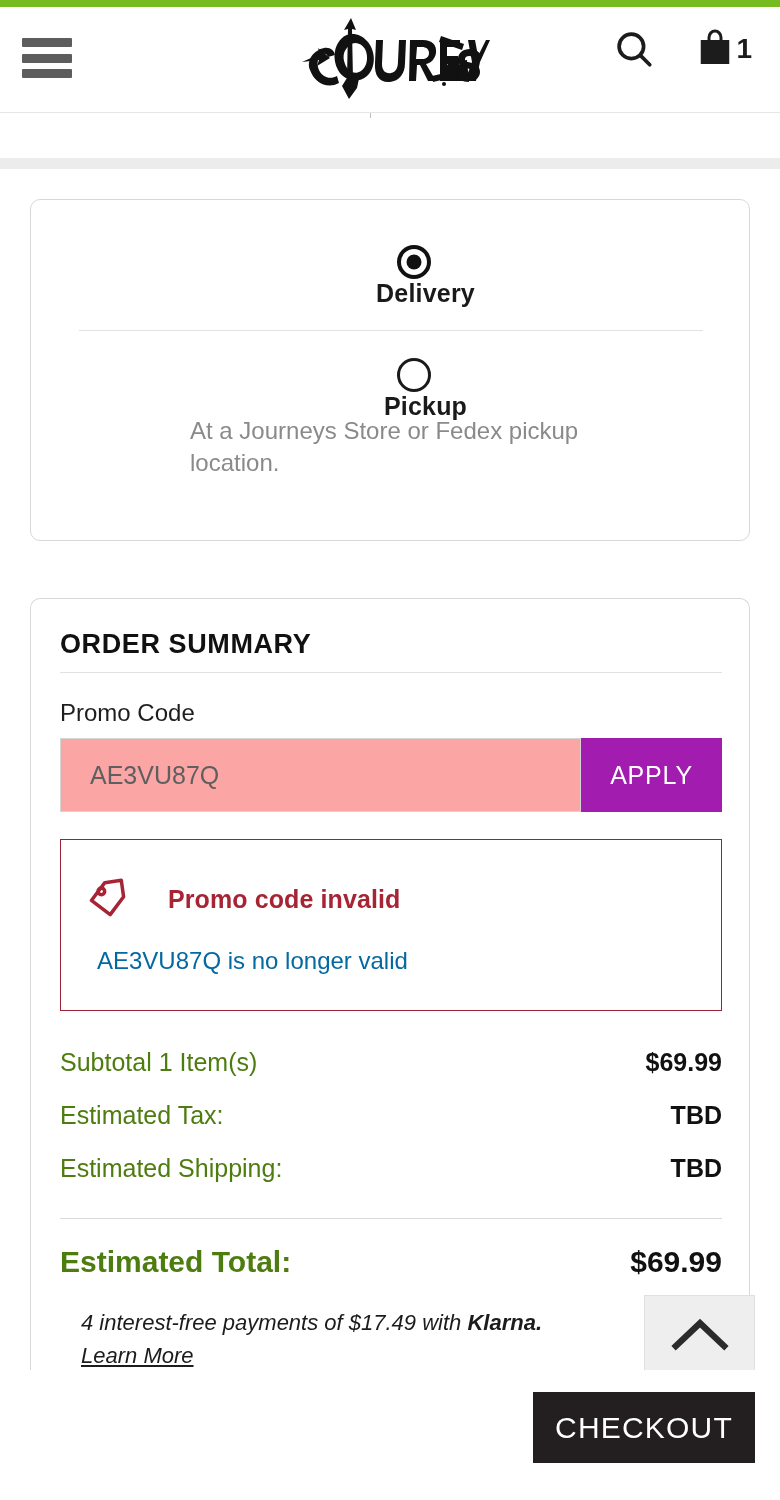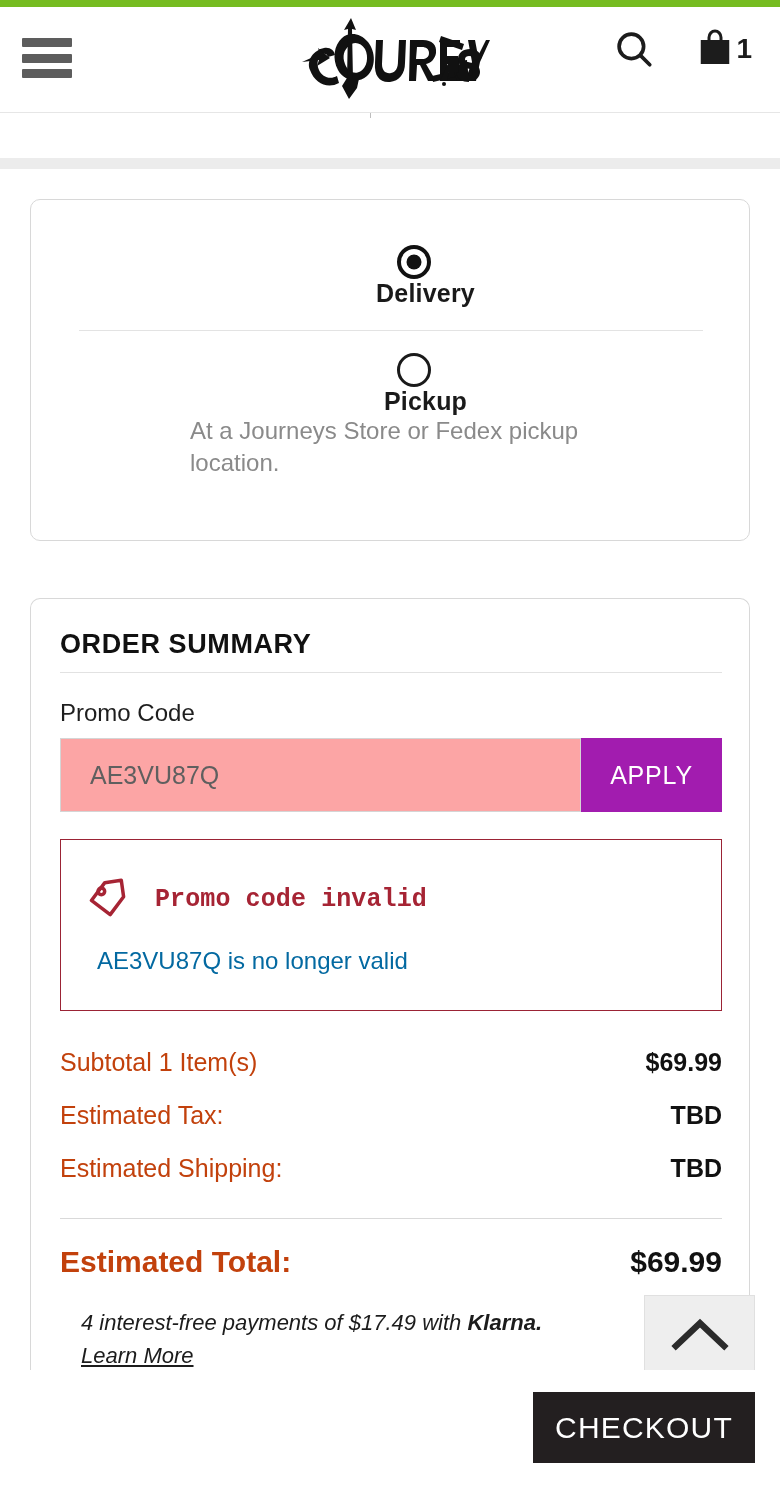--- a/index.html
+++ b/index.html
@@ -57,21 +57,21 @@
   
   .card {
     position:absolute;
     background:#fff; border:1px solid #d8d8d8; border-radius:10px;
   }
 
   
   #delivery-card { left:30px; top:199px; width:720px; height:342px; }
   .opt-row { display:flex; align-items:center; padding:0 0 0 47px;flex-direction:column; }
   #opt-delivery { position:absolute; top:45px; left:0; height:64px; width:100%; }
-  #opt-pickup   { position:absolute; top:158px; left:0; height:52px; width:100%;justify-content:center; }
+  #opt-pickup   { position:absolute; top:158px; left:0; height:52px; width:100%; }
   .radio {
     width:34px; height:34px; border-radius:50%;
     border:4px solid #111; background:#fff;
     position:relative; flex:0 0 auto;
   }
   .radio.checked::after {
     content:""; position:absolute; left:50%; top:50%;
     width:15px; height:15px; border-radius:50%; background:#111;
     transform:translate(-50%,-50%);
   }
@@ -101,28 +101,28 @@
   .apply-btn {
     width:141px; height:74px; background:#a21caf; color:#fff;
     border:none; font-family:"Liberation Sans", sans-serif;
     font-size:25px; letter-spacing:.8px; cursor:pointer;
   }
 
   .err-box {
     position:absolute; left:29px; top:240px; width:662px; height:172px;
     border:1px solid #9b2335; background:#fff;
   }
-  .err-head { position:absolute; left:26px; top:38px; display:flex; align-items:center; gap:26px;font-family:Liberation Mono, monospace; }
+  .err-head { position:absolute; left:26px; top:38px; display:flex; align-items:center; gap:39px; }
   .tag-ico { width:42px; height:42px; display:block; }
   .err-title { font-size:25px; font-weight:bold; color:#a62434; letter-spacing:.1px; }
   .err-body { position:absolute; left:36px; top:107px; font-size:24px; font-weight:normal; color:#0369a1; }
 
   .totals { position:absolute; left:29px; top:449px; width:662px; }
   .t-row { display:flex; justify-content:space-between; align-items:baseline; height:53px; }
-  .t-label { font-size:25px; color:#c2410c; }
+  .t-label { font-size:25px; color:#4d7c0f; }
   .t-value { font-size:25px; font-weight:bold; color:#111; }
   .t-rule { width:662px; height:1px; background:#d9d9d9; margin-top:11px; }
   .t-row.grand { height:66px; align-items:center; margin-top:10px; }
   .t-row.grand .t-label { font-size:30px; font-weight:bold; }
   .t-row.grand .t-value { font-size:30px; font-weight:bold; }
 
   .klarna {
     position:absolute; left:50px; top:707px; width:600px;
     font-size:22px; color:#1c1c1c; line-height:33px;font-style:italic;
   }

